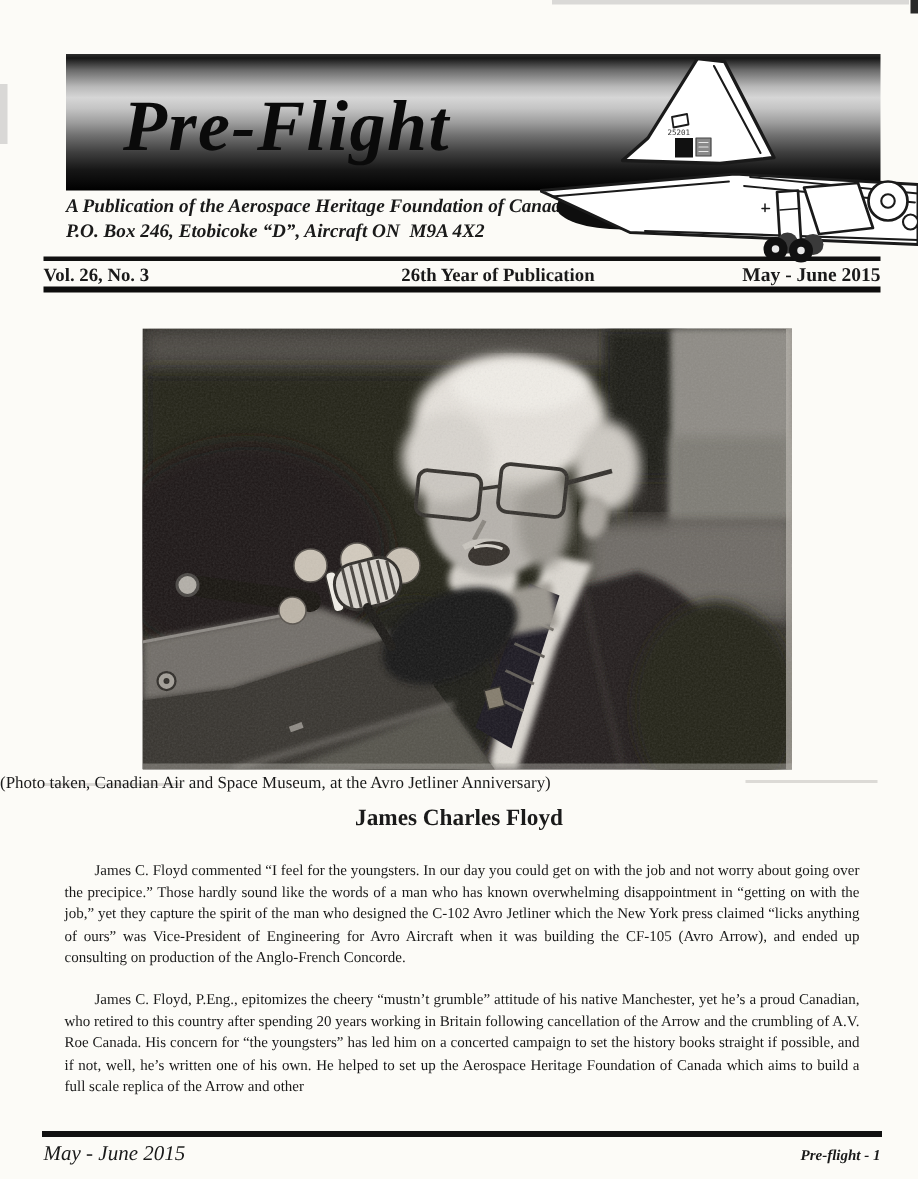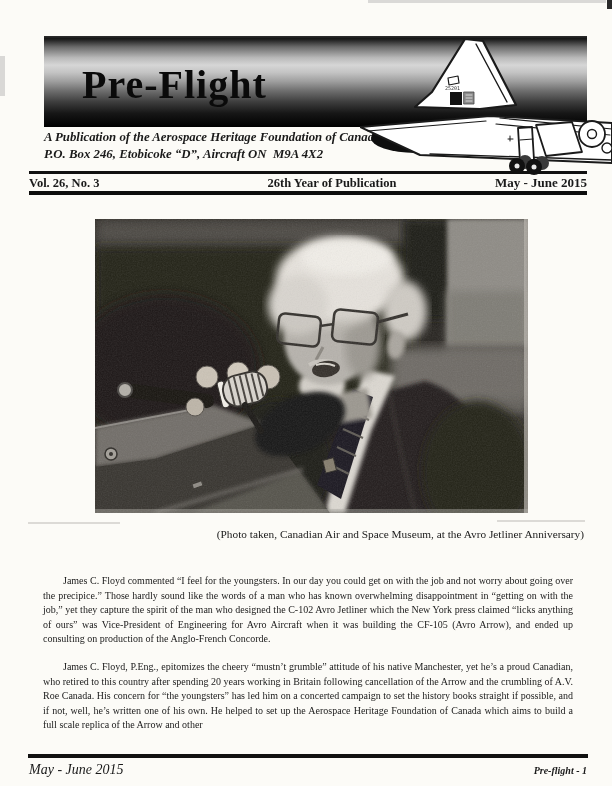--- a/index.html
+++ b/index.html
@@ -14,41 +14,41 @@
   .art-left-smudge{position:absolute;left:0;top:56px;width:5px;height:40px;background:#b5b5b5;opacity:.5;}
   .art-caption-l{position:absolute;left:28px;top:522px;width:92px;height:2px;background:#dcdad6;}
   .art-caption-r{position:absolute;left:497px;top:520px;width:88px;height:2px;background:#dcdad6;}
   
   .banner{
     position:absolute;left:44px;top:36px;width:543px;height:91px;z-index:1;
     background:linear-gradient(180deg,#2e2e2e 0%,#161616 3%,#6b6b6b 12%,#b9b9b9 24%,#d6d6d6 32%,#c4c4c4 40%,#9e9e9e 50%,#6f6f6f 60%,#3f3f3f 72%,#161616 85%,#000 100%);
     display:flex;align-items:center;
   }
   .banner-title{
-    font-size:40px;font-weight:bold;color:#0a0a0a;
+    font-size:48px;font-weight:bold;font-style:italic;color:#0a0a0a;
     padding:6px 0 0 38px;letter-spacing:1px;line-height:1;
   }
   .aircraft{position:absolute;left:360px;top:28px;z-index:3;pointer-events:none;}
   .publines{position:absolute;left:44px;top:129px;z-index:2;}
   .publine{font-size:12.8px;font-weight:bold;font-style:italic;line-height:16.5px;white-space:pre-wrap;}
   
   .rule{position:absolute;left:29px;width:558px;background:#111;z-index:0;}
   .rule-thin{top:171px;height:2.5px;}
   .rule-thick{top:191px;height:4px;background:#0d0d0d;}
   .issue-row{
     position:absolute;left:29px;top:175px;width:558px;z-index:2;
     display:grid;grid-template-columns:1fr auto 1fr;align-items:baseline;
     font-weight:bold;font-size:12.5px;
   }
   .issue-left{justify-self:start;}
   .issue-center{justify-self:center;margin-left:48px;}
   .issue-right{justify-self:end;font-size:13px;}
   
   .photo{position:absolute;left:95px;top:219px;width:433px;height:294px;margin:0;z-index:1;}
-  .caption{position:absolute;left:0;top:516px;width:584px;text-align:right;font-size:11.3px;z-index:2;margin-top:12px;}
+  .caption{position:absolute;left:0;top:516px;width:584px;text-align:left;font-size:11.3px;z-index:2;}
   
   .article-title{position:absolute;left:0;top:537px;width:612px;margin:0;text-align:center;
     font-size:15.5px;font-weight:bold;}
   .article-body{position:absolute;left:30px;top:561px;width:556px;}
   .article-body p{margin:13px;font-size:10px;line-height:14.6px;text-align:justify;text-indent:20px;}
   .article-body p + p{margin-top:6px;}
   
   .footer-rule{top:754px;height:4px;left:28px;width:560px;}
   .footer-row{position:absolute;left:29px;top:762px;width:558px;display:flex;justify-content:space-between;align-items:baseline;}
   .footer-date{font-style:italic;font-size:14px;}
@@ -222,20 +222,21 @@
 
         <rect x="429" y="0" width="4" height="294" fill="#b9b5ae" opacity=".7"></rect>
         <rect x="0" y="290" width="433" height="4" fill="#b0aca6" opacity=".45"></rect>
         <rect width="433" height="294" filter="url(#grain)" opacity="0.14"></rect>
       </g>
     </svg>
   </figure>
 
   <div class="caption">(Photo taken, Canadian Air and Space Museum, at the Avro Jetliner Anniversary)</div>
 
+  <h1 class="article-title">James Charles Floyd</h1>
 
   <div class="article-body">
     <p>James C. Floyd commented “I feel for the youngsters. In our day you could get on with the job and not worry about going over the precipice.” Those hardly sound like the words of a man who has known overwhelming disappointment in “getting on with the job,” yet they capture the spirit of the man who designed the C-102 Avro Jetliner which the New York press claimed “licks anything of ours” was Vice-President of Engineering for Avro Aircraft when it was building the CF-105 (Avro Arrow), and ended up consulting on production of the Anglo-French Concorde.</p>
     <p>James C. Floyd, P.Eng., epitomizes the cheery “mustn’t grumble” attitude of his native Manchester, yet he’s a proud Canadian, who retired to this country after spending 20 years working in Britain following cancellation of the Arrow and the crumbling of A.V. Roe Canada. His concern for “the youngsters” has led him on a concerted campaign to set the history books straight if possible, and if not, well, he’s written one of his own. He helped to set up the Aerospace Heritage Foundation of Canada which aims to build a full scale replica of the Arrow and other</p>
   </div>
 
   <div class="rule footer-rule"></div>
   <div class="footer-row">
     <span class="footer-date">May - June 2015</span>
     <span class="footer-page">Pre-flight - 1</span>

